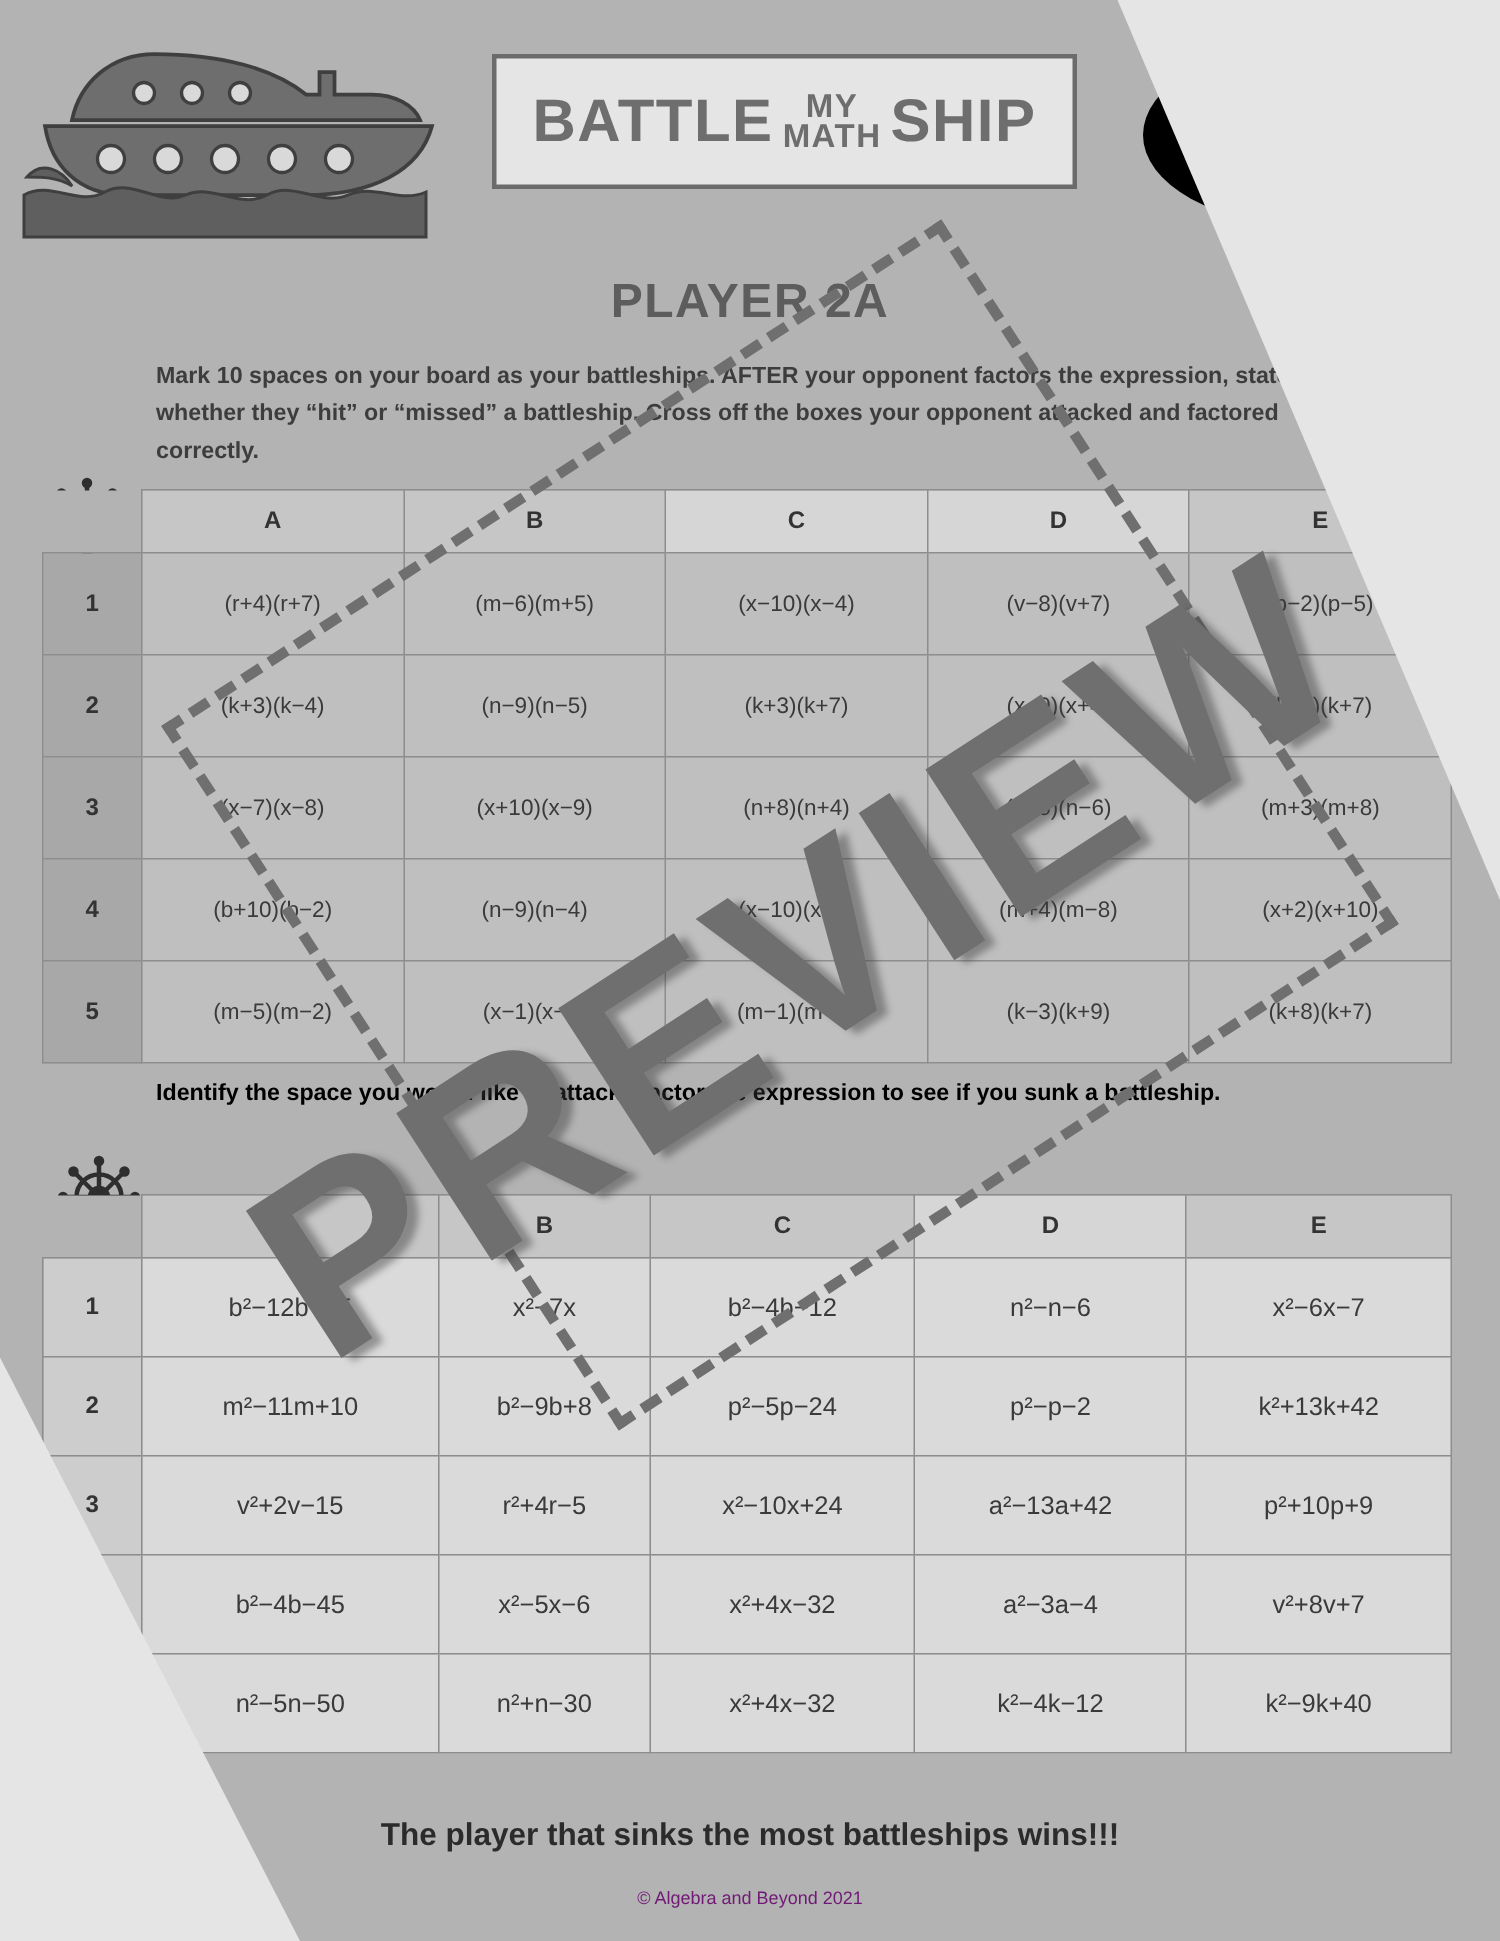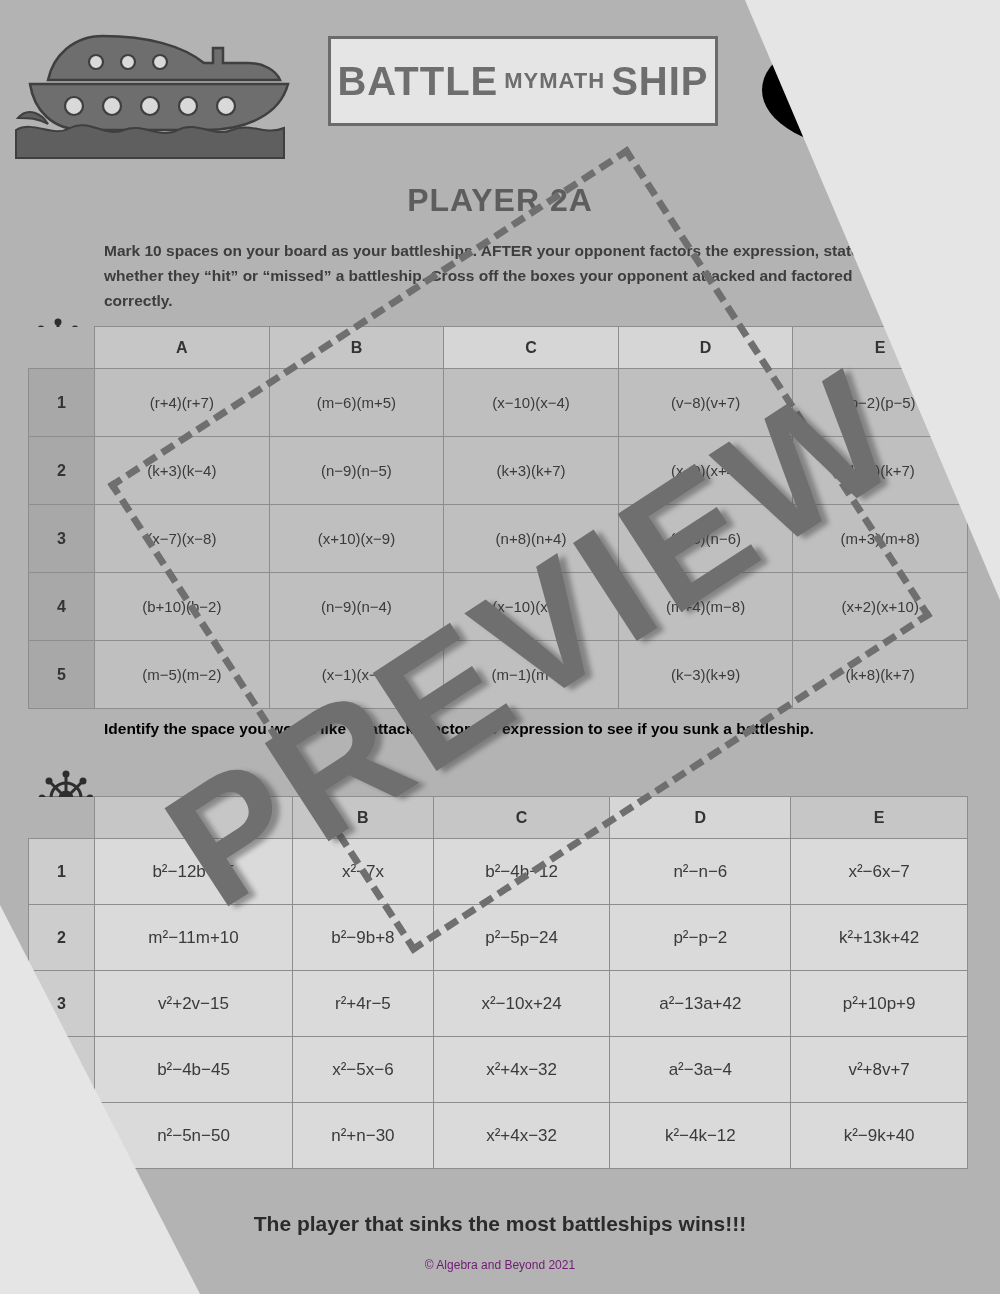--- a/index.html
+++ b/index.html
@@ -35,21 +35,21 @@
   #title-box {
     position:absolute; left:328px; top:36px; width:390px; height:90px;
     border:3px solid #6b6b6b; background:#e5e5e5;
     display:flex; align-items:center; justify-content:center;
   }
   #title-inner {
     display:flex; align-items:center; gap:6px;
     color:#6e6e6e; font-weight:bold; letter-spacing:1px;
   }
   .title-big { font-size:40px; line-height:40px; }
-  .title-stack { display:flex; flex-direction:row; align-items:center; line-height:20px; }
+  .title-stack { display:flex; flex-direction:column; align-items:center; line-height:20px; }
   .title-small { font-size:22px; font-weight:bold; }
 
   #badge {
     position:absolute; left:762px; top:30px; width:218px; height:120px;
     background:#000000; border-radius:50%;
     display:flex; flex-direction:column; align-items:center; justify-content:center;
     color:#ffffff; font-weight:bold; font-size:24px; line-height:29px; text-align:center;
   }
 
   #player-label {

